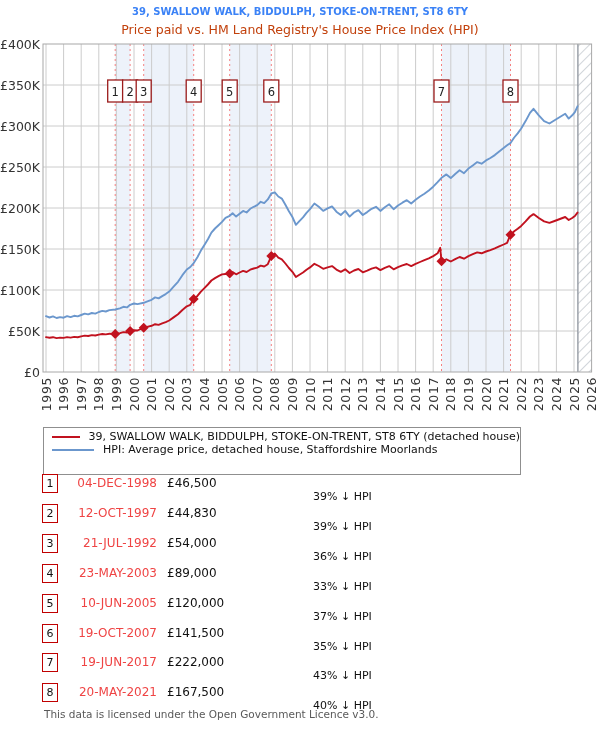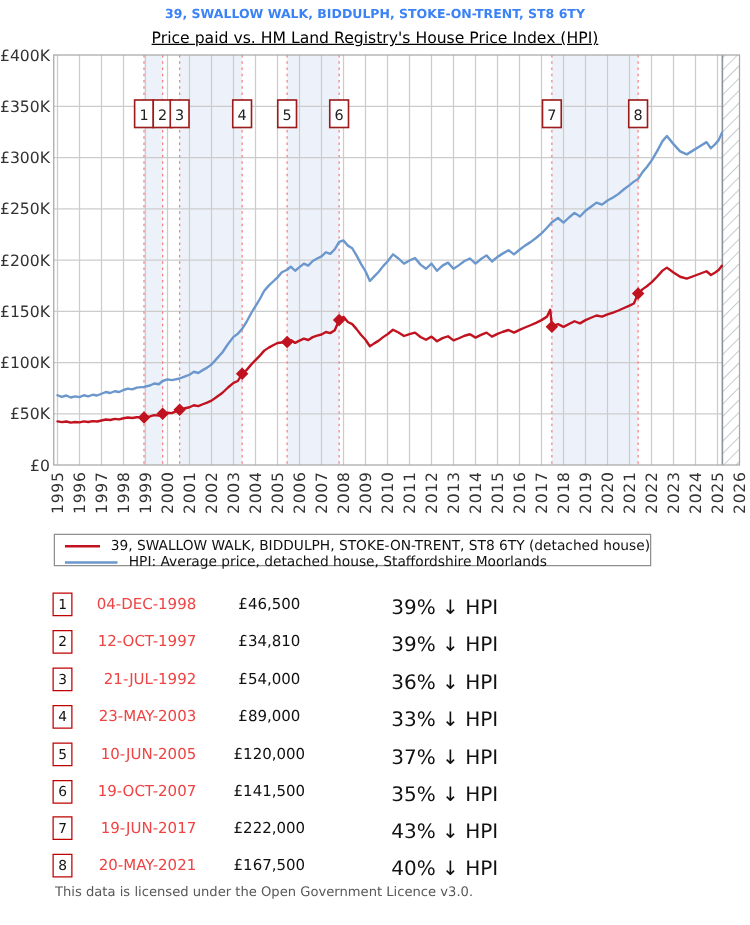--- a/index.html
+++ b/index.html
@@ -1,33 +1,33 @@
 <!DOCTYPE html>
 <html><head>
 <meta charset="utf-8">
 <style>
   html,body{margin:0;padding:0;background:#fff;}
   body{width:600px;height:740px;position:relative;overflow:hidden;
        font-family:"DejaVu Sans","Liberation Sans",sans-serif;color:#1a1a1a;}
   .title-wrap{position:absolute;top:3px;left:22px;width:556px;text-align:center;}
   .title-line1{font-size:10px;line-height:18px;color:#3b82f6;font-weight:bold;}
-  .title-line2{font-size:12.5px;line-height:17px;color:#000000;text-decoration:underline;}
+  .title-line2{font-size:12.5px;line-height:17px;color:#c2410c;}
   #chart-holder{position:absolute;top:0;left:0;width:600px;height:424px;}
-  .legend-box{position:absolute;left:43px;top:427px;width:478px;height:26px;
+  .legend-box{position:absolute;left:43px;top:427px;width:478px;height:48px;
       border:1px solid #8f8f8f;background:#fff;box-sizing:border-box;padding:2px 0 0 0;}
   .legend-row{height:13px;display:flex;align-items:center;}
   .legend-swatch{display:inline-block;width:42px;height:0;border-top-style:solid;border-top-width:2.5px;margin:0 9px 0 8px;}
   .legend-label{font-size:11px;color:#111;white-space:nowrap;}
   #sales-table{position:absolute;left:42px;top:474px;width:520px;height:232px;}
   .sale-row{position:absolute;left:0;width:520px;height:22px;}
   .sale-badge{position:absolute;left:0;top:0;width:14px;height:17px;border:1.6px solid #c00000;
       background:#fff;font-size:11px;text-align:center;line-height:17px;color:#111;box-sizing:content-box;}
   .sale-date{position:absolute;left:20px;top:2px;width:95px;text-align:right;font-size:12px;color:#ef4444;white-space:nowrap;}
-  .sale-price{position:absolute;left:125px;top:2px;width:97px;text-align:center;font-size:12px;color:#111;white-space:nowrap;}
-  .sale-vshpi{position:absolute;left:271px;top:2px;width:120px;text-align:left;font-size:16px;color:#111;white-space:nowrap;}
+  .sale-price{position:absolute;left:125px;top:2px;width:97px;text-align:left;font-size:12px;color:#111;white-space:nowrap;}
+  .sale-vshpi{position:absolute;left:271px;top:16px;width:120px;text-align:left;font-size:11px;color:#111;white-space:nowrap;}
   .footer{position:absolute;left:44px;top:709px;width:540px;font-size:10.5px;line-height:11.5px;color:#595959;}
 </style>
 </head>
 <body>
 
 <div class="title-wrap">
   <div class="title-line1">39, SWALLOW WALK, BIDDULPH, STOKE-ON-TRENT, ST8 6TY</div>
   <div class="title-line2">Price paid vs. HM Land Registry's House Price Index (HPI)</div>
 </div>
 
@@ -174,21 +174,21 @@
 <div id="sales-table">
     <div class="sale-row" style="top: 0px;">
       <div class="sale-badge">1</div>
       <div class="sale-date">04-DEC-1998</div>
       <div class="sale-price">£46,500</div>
       <div class="sale-vshpi">39% ↓ HPI</div>
     </div>
     <div class="sale-row" style="top: 30px;">
       <div class="sale-badge">2</div>
       <div class="sale-date">12-OCT-1997</div>
-      <div class="sale-price">£34,810</div>
+      <div class="sale-price">£44,830</div>
       <div class="sale-vshpi">39% ↓ HPI</div>
     </div>
     <div class="sale-row" style="top: 60px;">
       <div class="sale-badge">3</div>
       <div class="sale-date">21-JUL-1992</div>
       <div class="sale-price">£54,000</div>
       <div class="sale-vshpi">36% ↓ HPI</div>
     </div>
     <div class="sale-row" style="top: 90px;">
       <div class="sale-badge">4</div>

